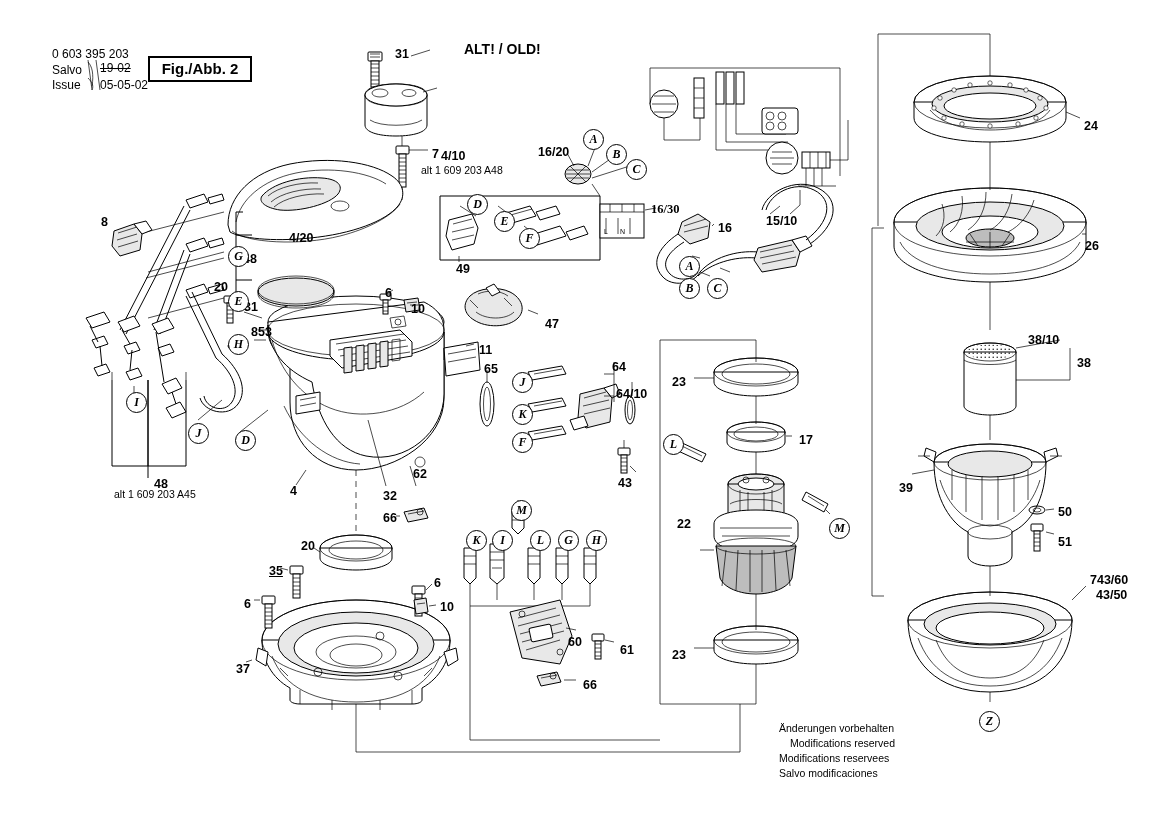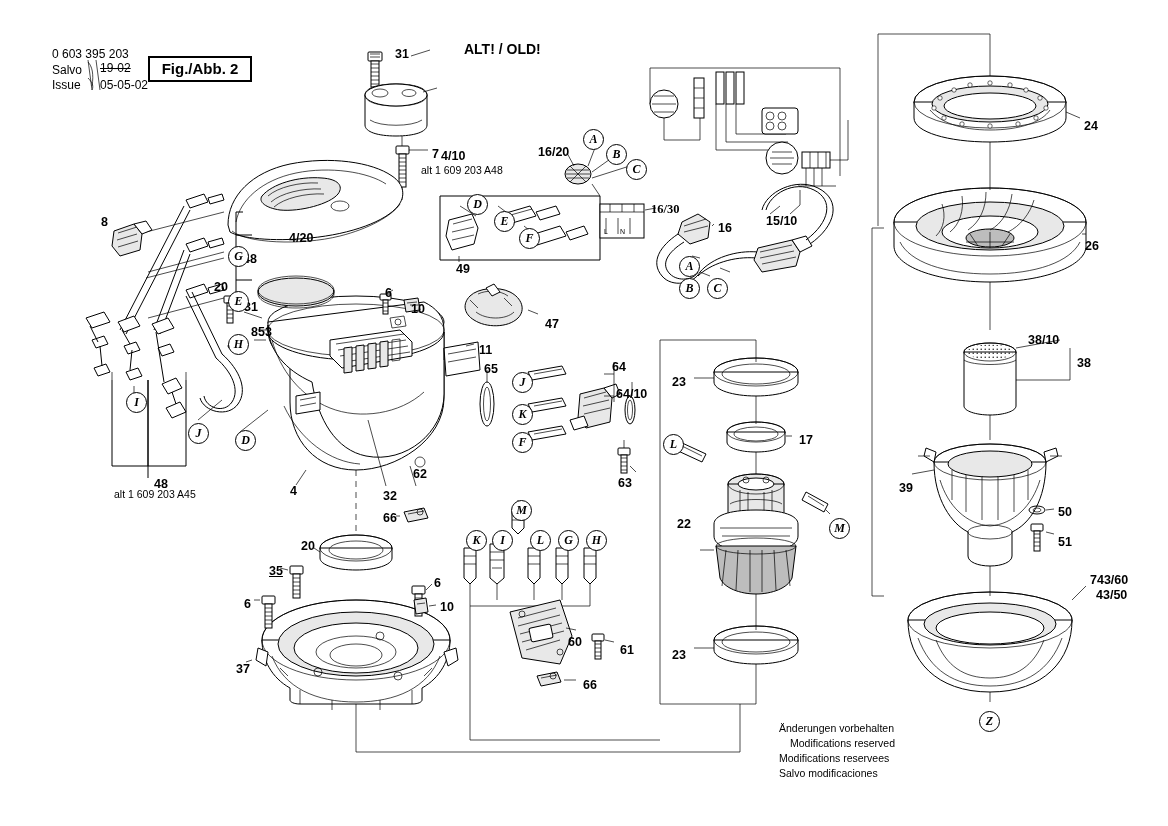--- a/index.html
+++ b/index.html
@@ -665,21 +665,21 @@
       <div class="lbl" style="left: 484px; top: 363px;">65</div>
       <div class="lbl" style="left: 612px; top: 361px;">64</div>
       <div class="lbl" style="left: 616px; top: 388px;">64/10</div>
       <div class="lbl" style="left: 672px; top: 376px;">23</div>
       <div class="lbl" style="left: 1028px; top: 334px;">38/10</div>
       <div class="lbl" style="left: 1077px; top: 357px;">38</div>
       <div class="lbl" style="left: 799px; top: 434px;">17</div>
       <div class="lbl" style="left: 899px; top: 482px;">39</div>
       <div class="lbl" style="left: 1058px; top: 506px;">50</div>
       <div class="lbl" style="left: 1058px; top: 536px;">51</div>
-      <div class="lbl" style="left: 618px; top: 477px;">63</div>
+      <div class="lbl" style="left: 618px; top: 477px;">43</div>
       <div class="lbl" style="left: 290px; top: 485px;">4</div>
       <div class="lbl" style="left: 383px; top: 490px; text-align: right;">32</div>
       <div class="lbl" style="left: 413px; top: 468px; text-align: center;">62</div>
       <div class="lbl" style="left: 154px; top: 478px;">48</div>
       <div class="lbl" style="left: 383px; top: 512px;">66</div>
       <div class="lbl" style="left: 677px; top: 518px;">22</div>
       <div class="lbl" style="left: 301px; top: 540px;">20</div>
       <div class="lbl" style="left: 269px; top: 565px; text-decoration: underline;">35</div>
       <div class="lbl" style="left: 434px; top: 577px;">6</div>
       <div class="lbl" style="left: 244px; top: 598px;">6</div>

